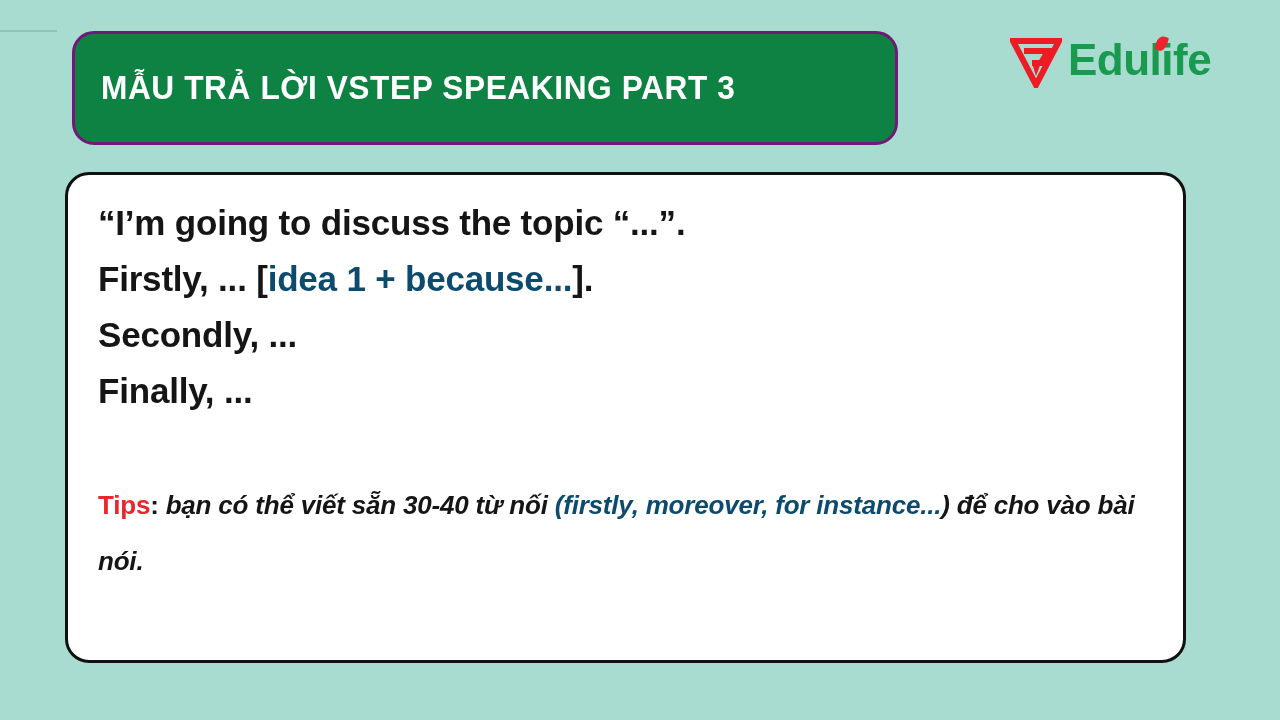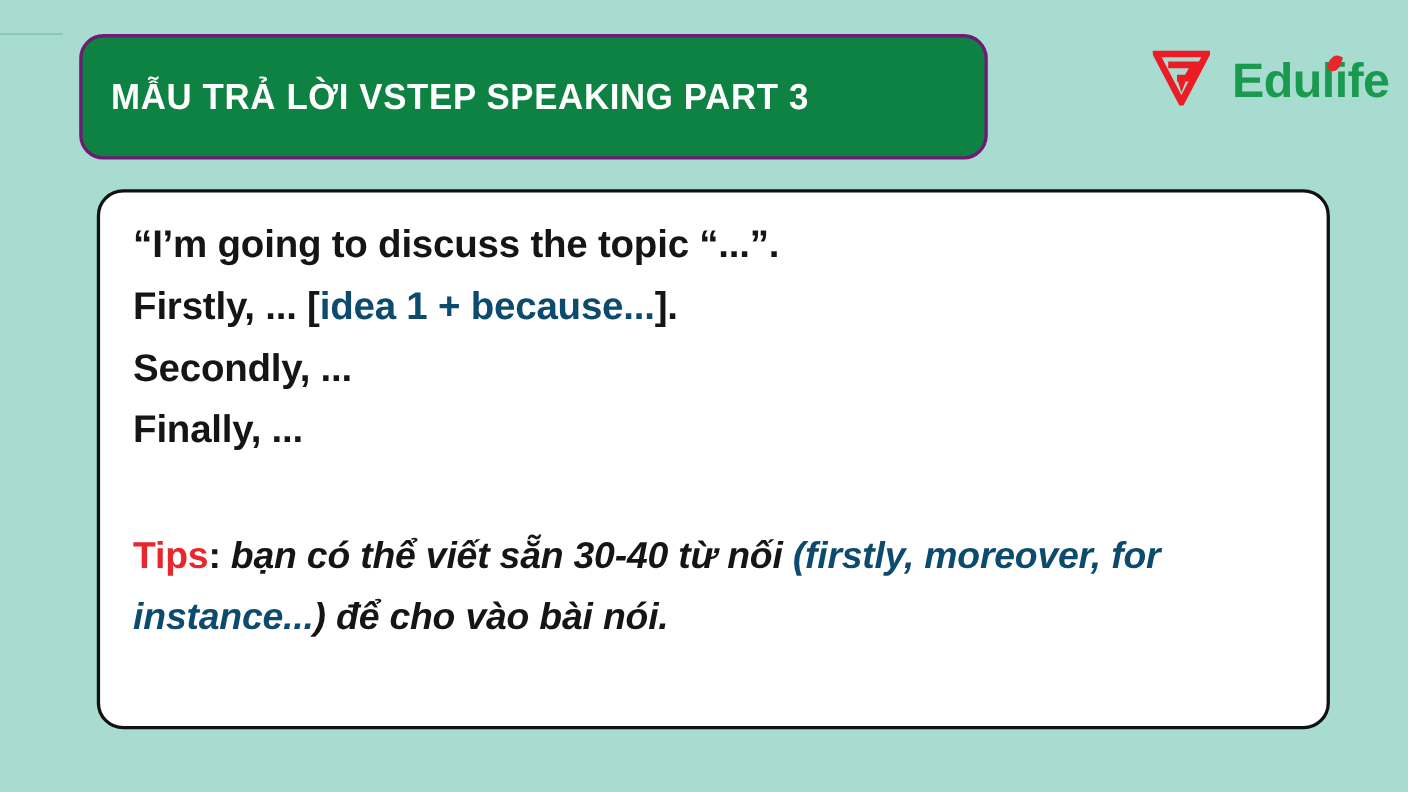--- a/index.html
+++ b/index.html
@@ -52,26 +52,25 @@
     letter-spacing: 0.6px;
     padding-left: 27px;
     white-space: nowrap;
     transform: scaleX(0.96);
     transform-origin: left center;
   }
 
   
   #logo {
     position: absolute;
-    left: 1048px;
+    left: 1010px;
     top: 38px;
     height: 58px;
     display: flex;
-    align-items: flex-end;
-    gap: 14px;
+    align-items: flex-start;
   }
   #logo-mark {
     width: 52px;
     height: 50px;
     margin-right: 6px;
     flex: none;
   }
   #logo-wordmark {
     position: relative;
     font-family: "Liberation Sans", sans-serif;
@@ -89,21 +88,21 @@
     width: 11px;
     height: 15px;
     background: #e8262b;
     border-radius: 60% 10% 55% 25%;
     transform: rotate(18deg);
   }
 
   
   #body-card {
     position: absolute;
-    left: 88px;
+    left: 65px;
     top: 172px;
     width: 1121px;
     height: 491px;
     background: #ffffff;
     border: 3px solid #111111;
     border-radius: 24px;
     box-sizing: border-box;
     padding: 20px 30px 0 30px;
   }
 
@@ -117,21 +116,21 @@
     letter-spacing: -0.2px;
   }
   .hl {
     color: #0c4a6e;
   }
   #tips-block {
     margin-top: 58px;
     font-family: "Liberation Sans", sans-serif;
     font-weight: bold;
     font-style: italic;
-    font-size: 34px;
+    font-size: 26px;
     line-height: 56px;
     color: #151515;
     letter-spacing: -0.2px;
     max-width: 1058px;
   }
   #tips-label {
     color: #e8262b;
     font-style: normal;
   }
   #tips-colon {

